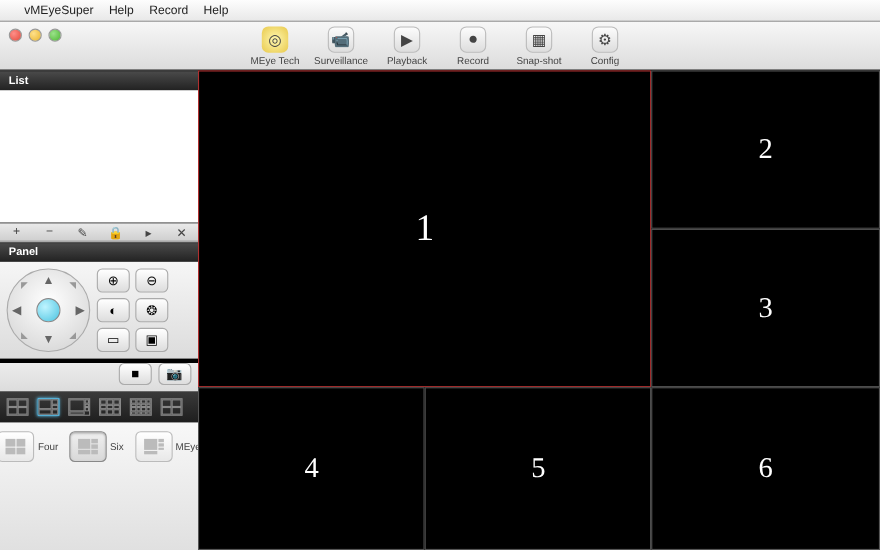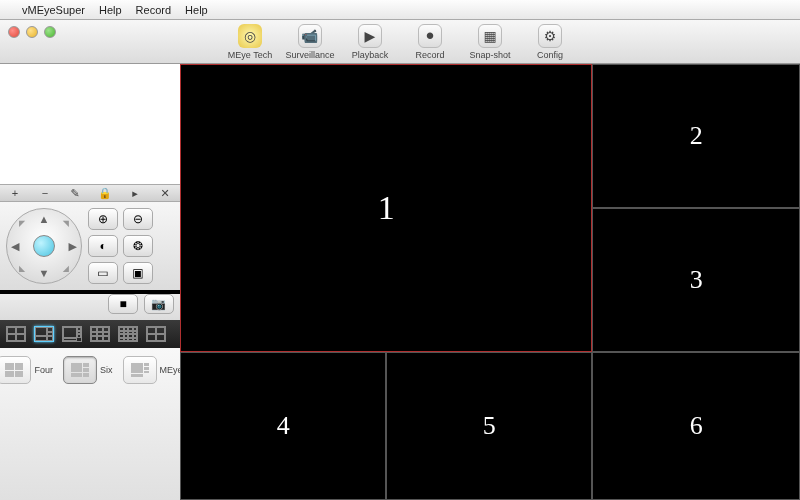--- a/index.html
+++ b/index.html
@@ -155,30 +155,32 @@
       <span>Snap-shot</span>
     </div>
     <div class="toolbtn">
       <div class="ic">⚙</div>
       <span>Config</span>
     </div>
   </div>
 
 <div class="main">
   <div class="sidebar">
+    <div class="section-hdr">List</div>
     <div class="list-body"></div>
     <div class="list-toolbar" id="list-tools">
         <span>+</span>
         <span>−</span>
         <span>✎</span>
         <span>🔒</span>
         <span>▸</span>
         <span>✕</span>
       </div>
 
+    <div class="section-hdr">Panel</div>
     <div class="panel-body">
       <div class="ptz">
         <span class="arw up">▲</span>
         <span class="arw dn">▼</span>
         <span class="arw lf">◀</span>
         <span class="arw rt">▶</span>
         <span class="arw d d1">◤</span>
           <span class="arw d d2">◥</span>
         <span class="arw d d3">◣</span>
           <span class="arw d d4">◢</span>

